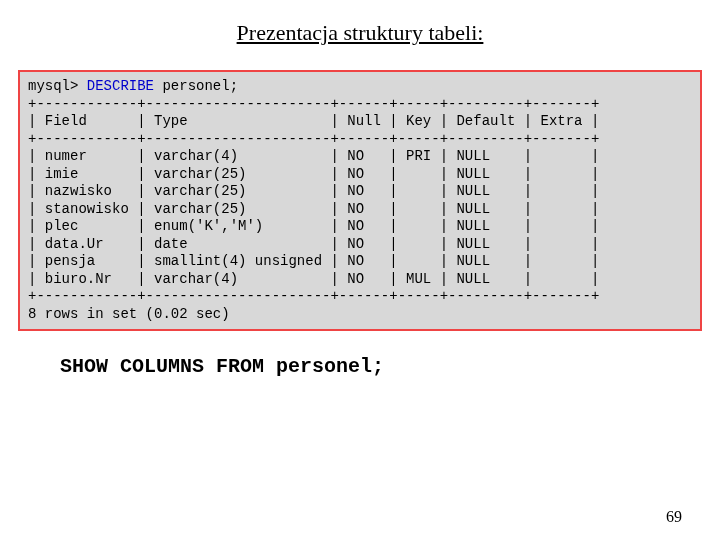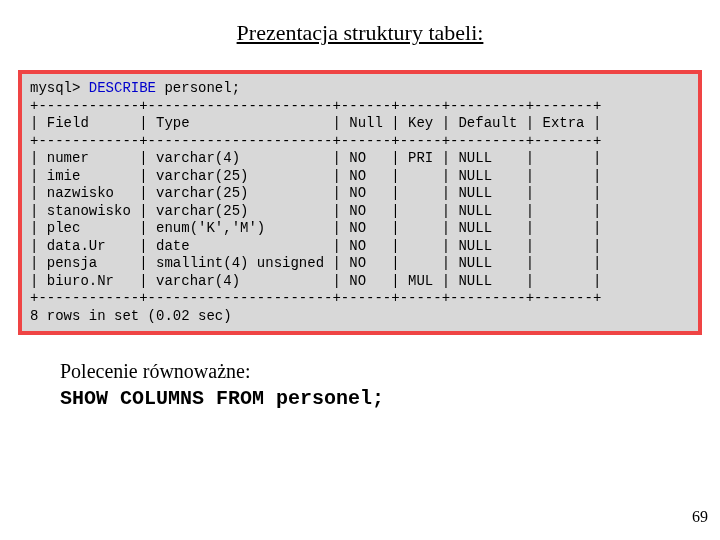--- a/index.html
+++ b/index.html
@@ -15,40 +15,40 @@
     text-align: center;
     font-size: 22px;
     font-weight: normal;
     text-decoration: underline;
     margin-top: 20px;
     margin-bottom: 24px;
   }
   .terminal {
     margin: 0 18px;
     background: #d8d8d8;
-    border: 4px solid #ef4444;
+    border: 2px solid #ef4444;
     padding: 6px 8px;
     font-family: "Courier New", monospace;
     font-size: 14px;
     line-height: 1.25;
     white-space: pre;
   }
   .kw { color: #0000cc; }
   .equiv {
     margin: 22px 0 0 60px;
     font-size: 20px;
     line-height: 1.4;
   }
   .equiv .cmd {
     font-family: "Courier New", monospace;
     font-weight: bold;
   }
   .pagenum {
     position: absolute;
-    right: 12px;
+    right: 38px;
     bottom: 14px;
     font-size: 16px;
   }
 </style>
 </head>
 <body>
 
 <div class="title">Prezentacja struktury tabeli:</div>
 
 <div class="terminal"><span>mysql&gt; </span><span class="kw">DESCRIBE</span><span> personel;</span>
@@ -60,17 +60,16 @@
 <span>| nazwisko   | varchar(25)          | NO   |     | NULL    |       |</span>
 <span>| stanowisko | varchar(25)          | NO   |     | NULL    |       |</span>
 <span>| plec       | enum('K','M')        | NO   |     | NULL    |       |</span>
 <span>| data.Ur    | date                 | NO   |     | NULL    |       |</span>
 <span>| pensja     | smallint(4) unsigned | NO   |     | NULL    |       |</span>
 <span>| biuro.Nr   | varchar(4)           | NO   | MUL | NULL    |       |</span>
 <span>+------------+----------------------+------+-----+---------+-------+</span>
 <span>8 rows in set (0.02 sec)</span></div>
 
 <div class="equiv">
-  <div>Polecenie równoważne:</div>
   <div class="cmd">SHOW COLUMNS FROM personel;</div>
 </div>
 
 <div class="pagenum">69</div>
 
 </body></html>

